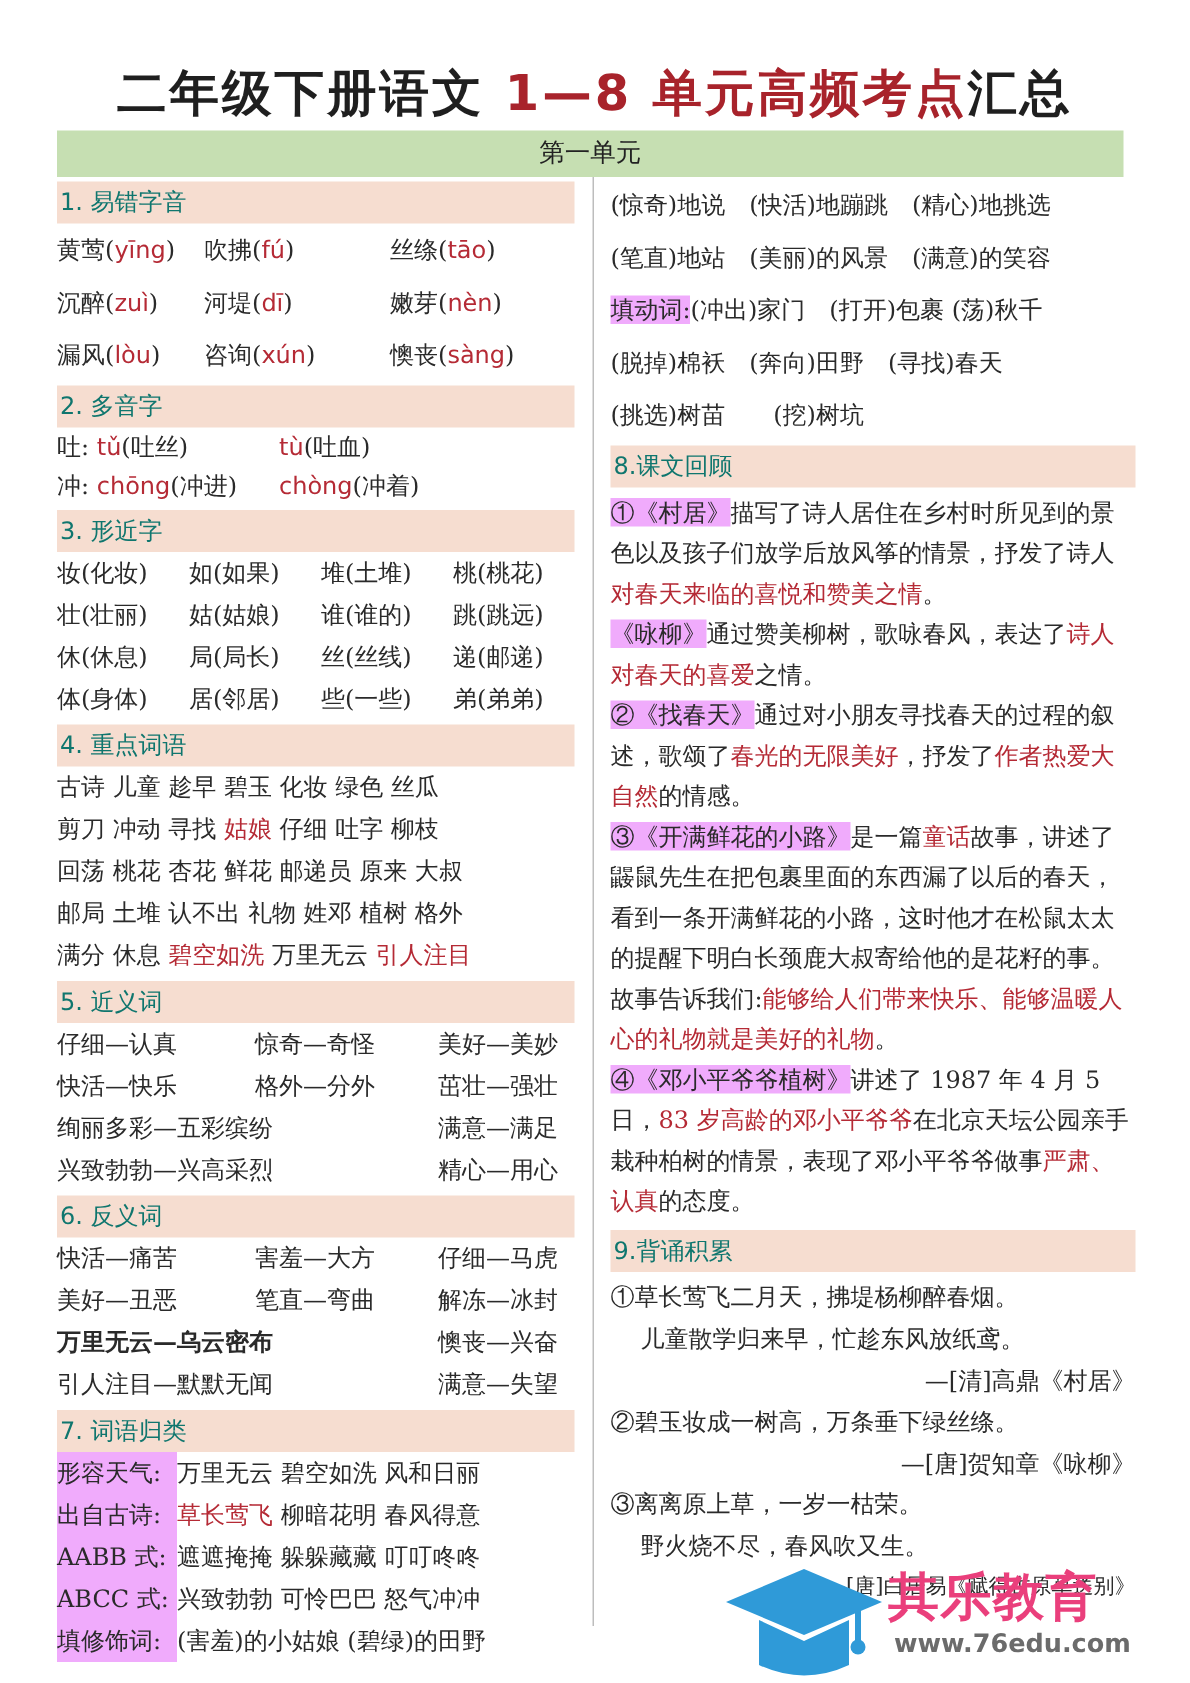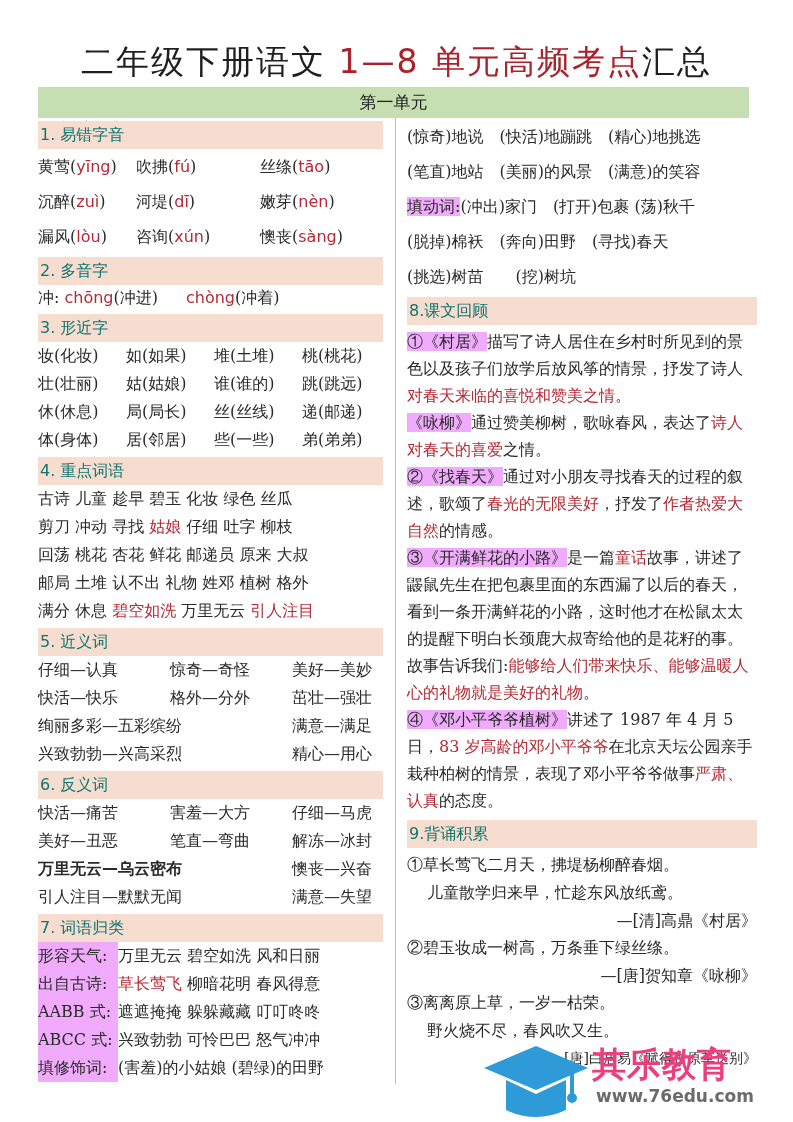--- a/index.html
+++ b/index.html
@@ -2,21 +2,21 @@
 <html><head>
 <meta charset="utf-8">
 <style>
   * { box-sizing: border-box; margin: 0; padding: 0; }
   html, body { width: 793px; height: 1122px; background: #ffffff; overflow: hidden; }
   body { position: relative; font-family: "DejaVu Serif", "Liberation Serif", serif; color: #2a2a2a; }
 
   .title {
     position: absolute; left: 0; top: 38px; width: 793px; height: 48px;
     text-align: center; font-family: "DejaVu Sans", "Liberation Sans", sans-serif;
-    font-weight: normal; font-size: 33px; letter-spacing: 2px; color: #1f1f1f; line-height: 48px;
+    font-weight: bold; font-size: 33px; letter-spacing: 2px; color: #1f1f1f; line-height: 48px;
   }
   .title .red { color: #a8232b; }
 
   .unit-bar {
     position: absolute; left: 38px; top: 87px; width: 711px; height: 31px;
     background: #c6dfb2; text-align: center; line-height: 31px;
     font-family: "DejaVu Sans", sans-serif; font-weight: normal; font-size: 17px; color: #222;
   }
 
   .divider { position: absolute; left: 395px; top: 118px; width: 1px; height: 966px; background: #bdbdbd; }
@@ -74,20 +74,21 @@
 
   <div class="sec-head">1. 易错字音</div>
   <div id="s1-rows">
       <div class="row tall pron"><span class="cell c1"><span>黄莺</span><span>(</span><span class="py">yīng</span><span>)</span></span><span class="cell c2"><span>吹拂</span><span>(</span><span class="py">fú</span><span>)</span></span><span class="cell c3"><span>丝绦</span><span>(</span><span class="py">tāo</span><span>)</span></span></div>
       <div class="row tall pron"><span class="cell c1"><span>沉醉</span><span>(</span><span class="py">zuì</span><span>)</span></span><span class="cell c2"><span>河堤</span><span>(</span><span class="py">dī</span><span>)</span></span><span class="cell c3"><span>嫩芽</span><span>(</span><span class="py">nèn</span><span>)</span></span></div>
       <div class="row tall pron"><span class="cell c1"><span>漏风</span><span>(</span><span class="py">lòu</span><span>)</span></span><span class="cell c2"><span>咨询</span><span>(</span><span class="py">xún</span><span>)</span></span><span class="cell c3"><span>懊丧</span><span>(</span><span class="py">sàng</span><span>)</span></span></div>
     </div>
 
   <div class="sec-head">2. 多音字</div>
   <div id="s2-rows">
+      <div class="row multi" style="line-height: 26px;"><span class="cell" style="width: 148px;"><span>吐: </span><span class="py">tǔ</span><span>(吐丝)</span></span><span class="cell"><span class="py">tù</span><span>(吐血)</span></span></div>
       <div class="row multi" style="line-height: 26px;"><span class="cell" style="width: 148px;"><span>冲: </span><span class="py">chōng</span><span>(冲进)</span></span><span class="cell"><span class="py">chòng</span><span>(冲着)</span></span></div>
     </div>
 
   <div class="sec-head">3. 形近字</div>
   <div id="s3-rows">
       <div class="row mid grid4"><span class="cell">妆(化妆)</span><span class="cell">如(如果)</span><span class="cell">堆(土堆)</span><span class="cell">桃(桃花)</span></div>
       <div class="row mid grid4"><span class="cell">壮(壮丽)</span><span class="cell">姑(姑娘)</span><span class="cell">谁(谁的)</span><span class="cell">跳(跳远)</span></div>
       <div class="row mid grid4"><span class="cell">休(休息)</span><span class="cell">局(局长)</span><span class="cell">丝(丝线)</span><span class="cell">递(邮递)</span></div>
       <div class="row mid grid4"><span class="cell">体(身体)</span><span class="cell">居(邻居)</span><span class="cell">些(一些)</span><span class="cell">弟(弟弟)</span></div>
     </div>

